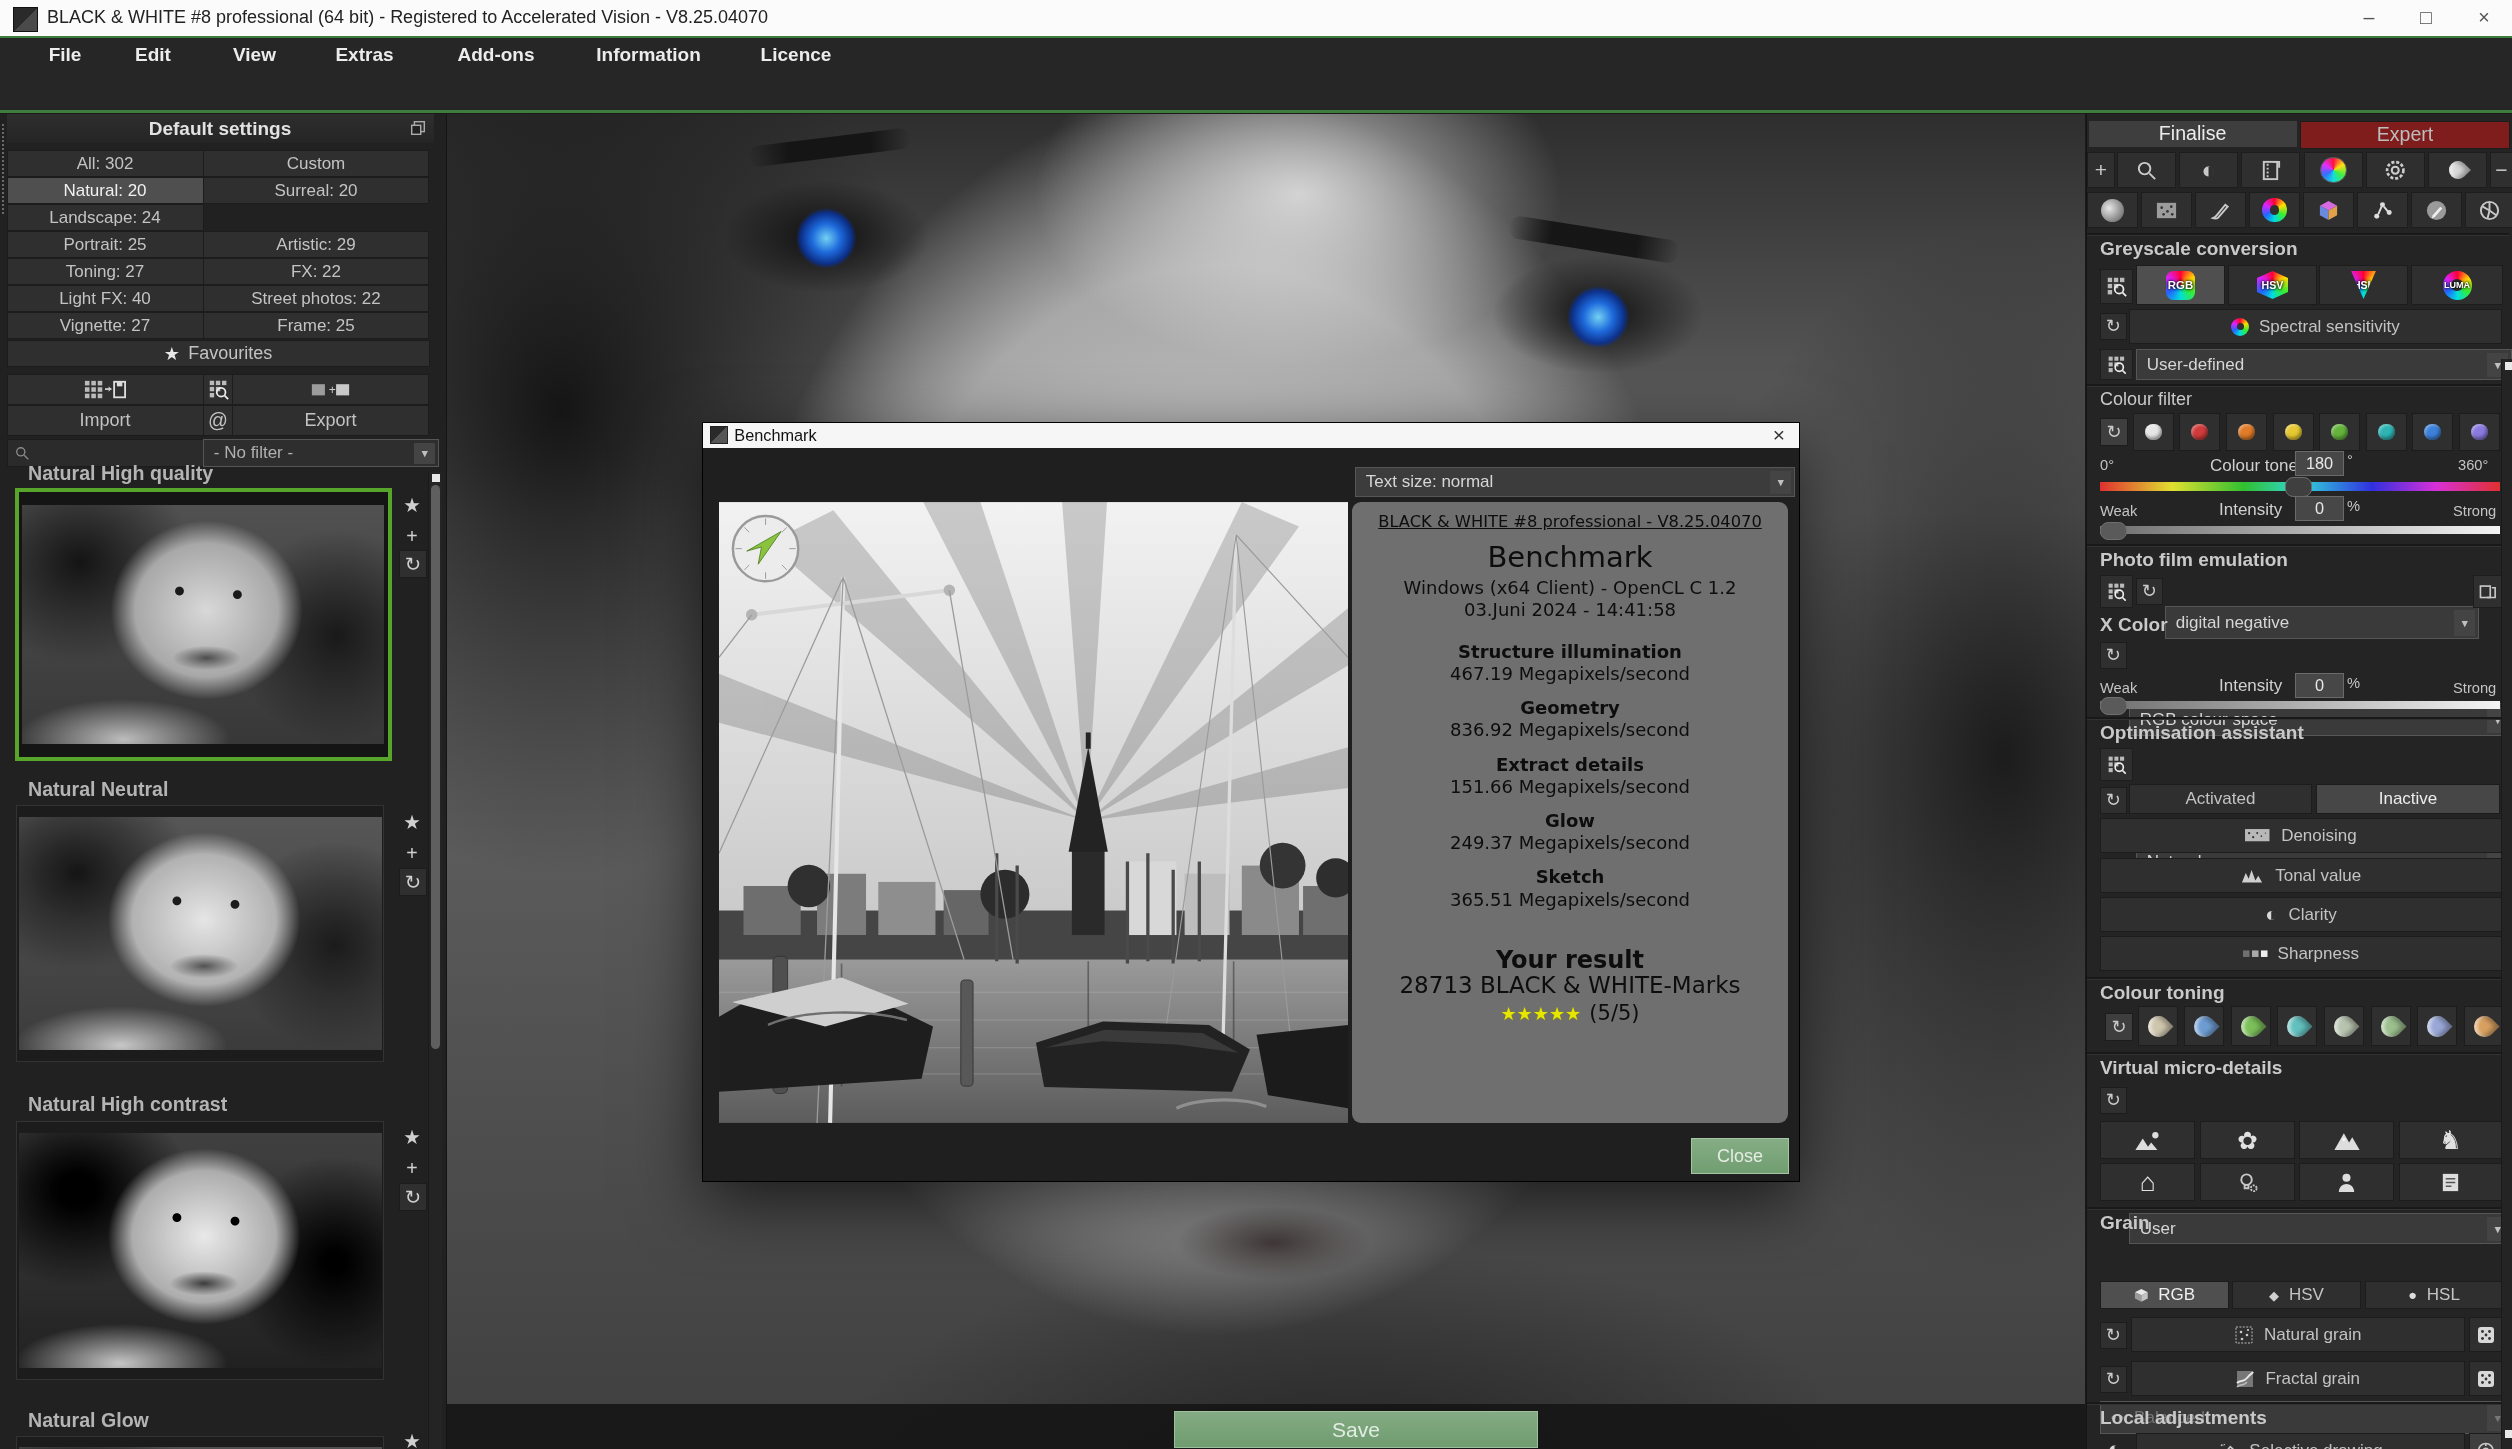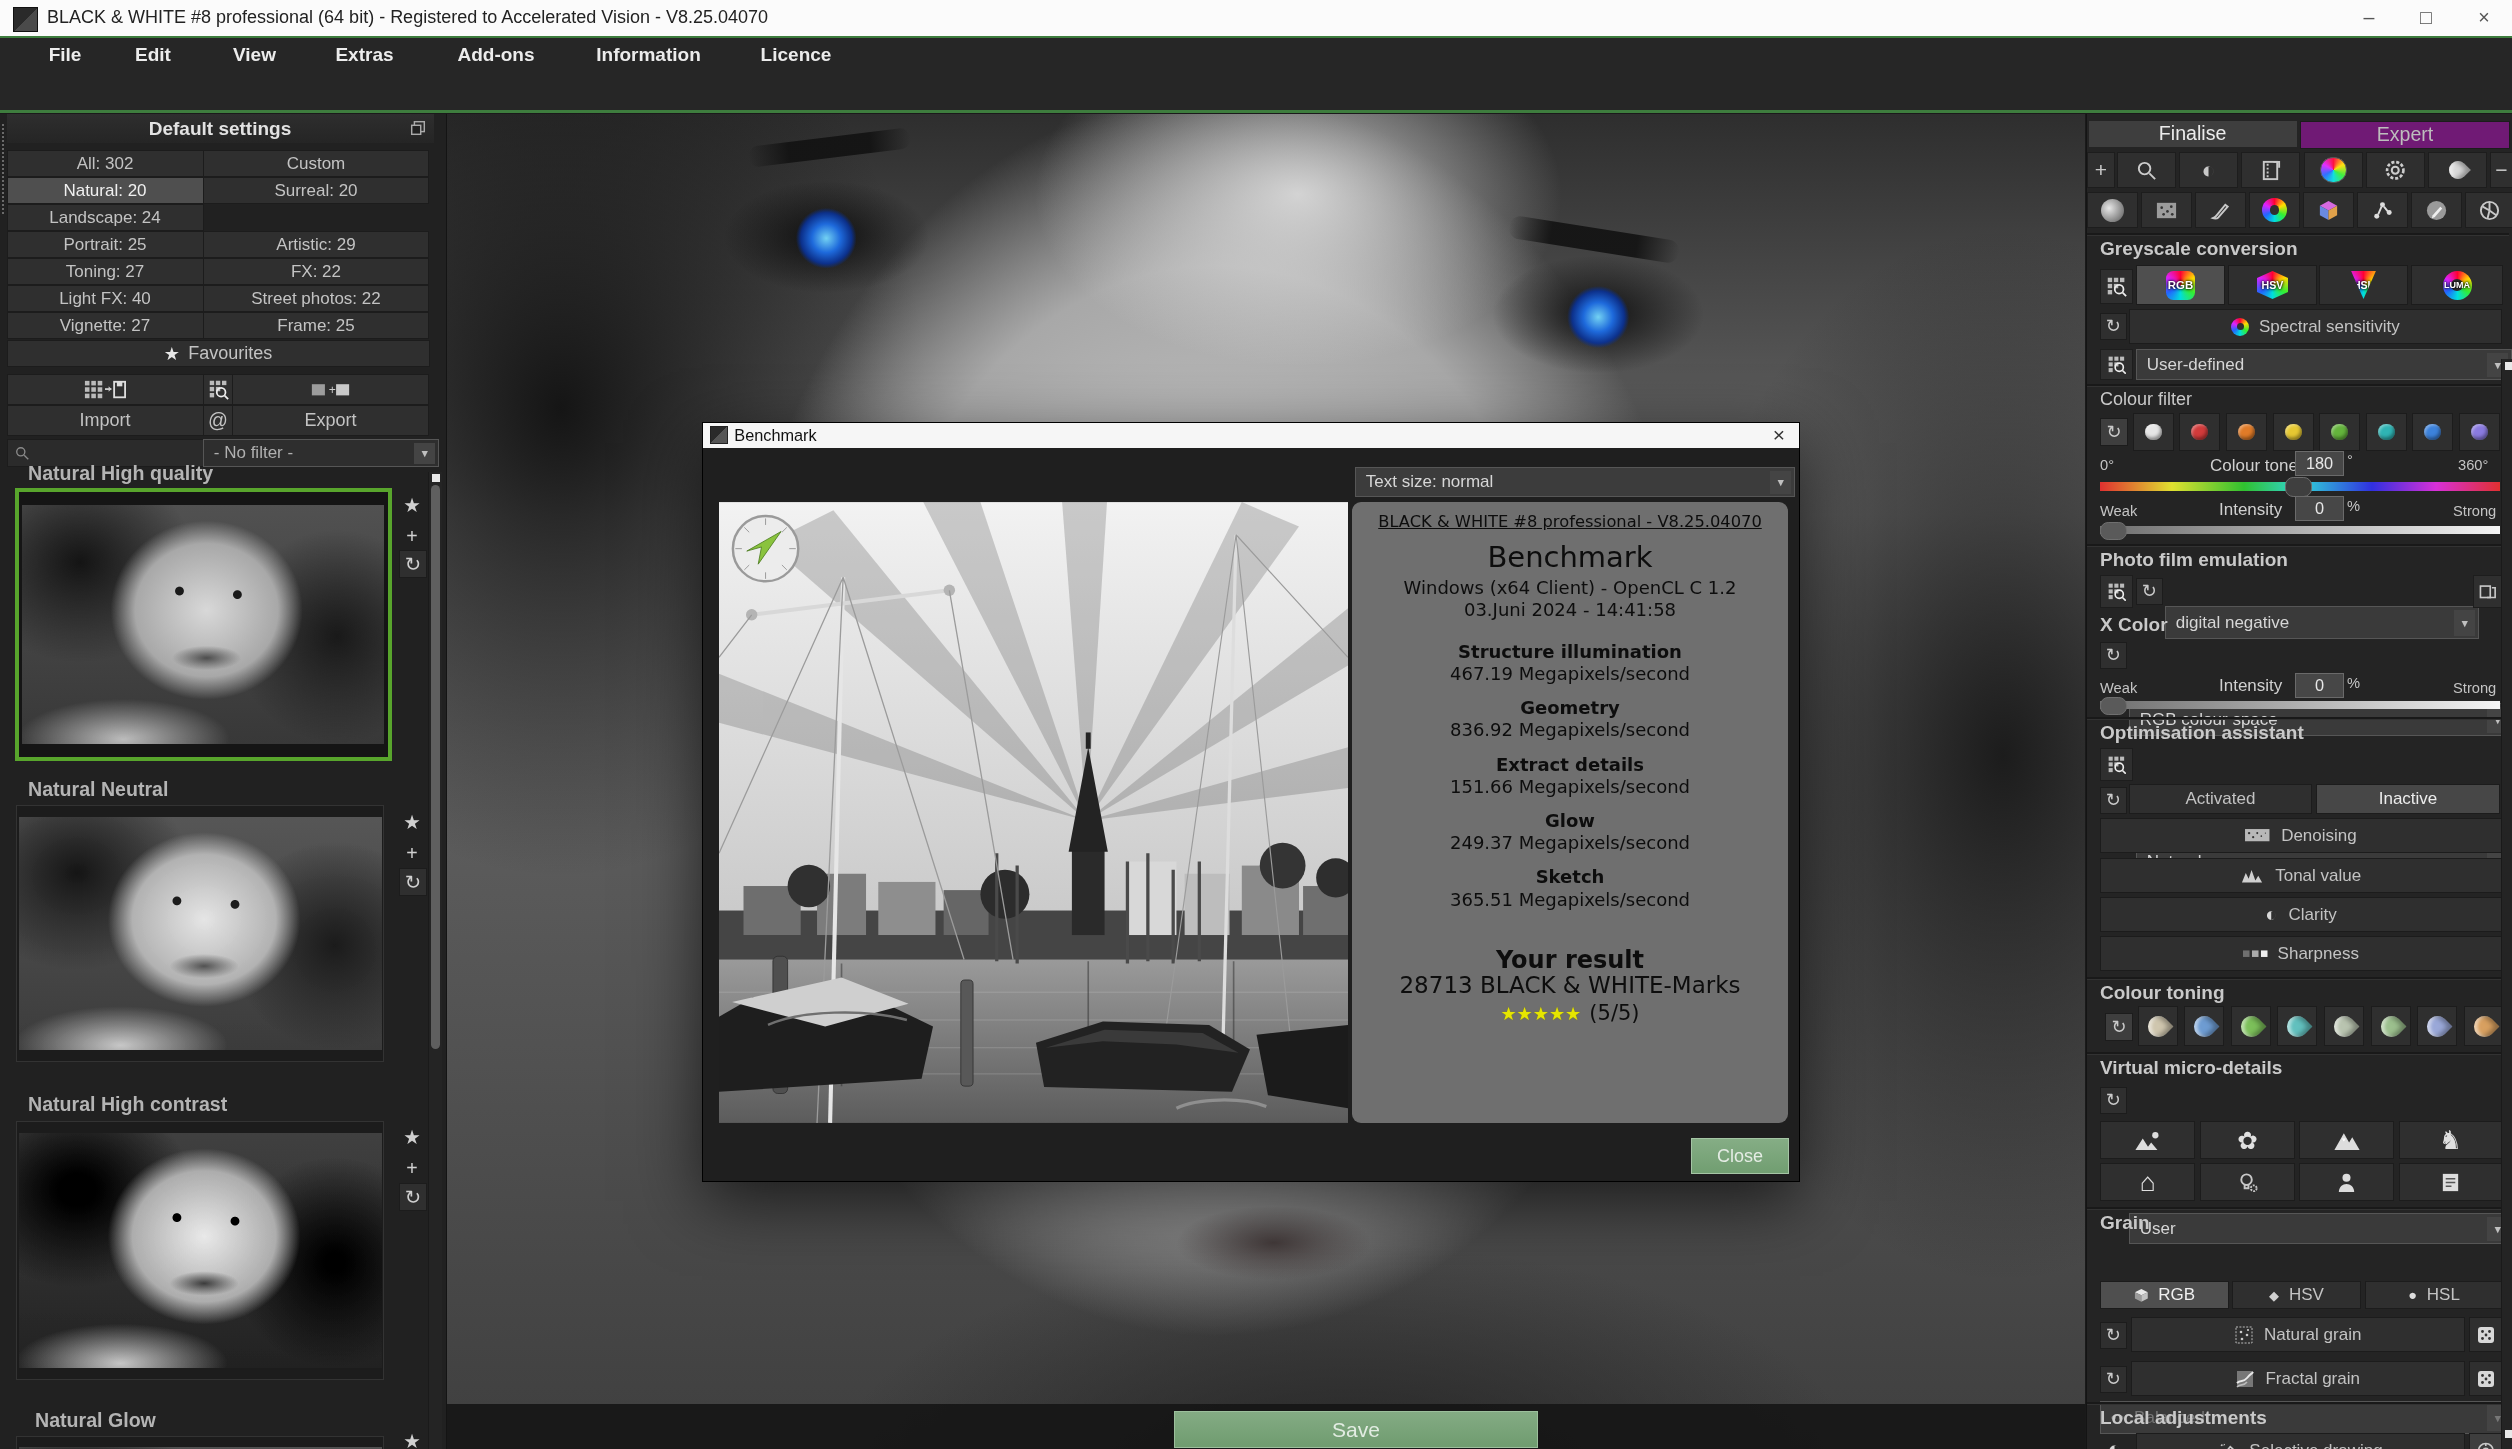--- a/index.html
+++ b/index.html
@@ -86,21 +86,21 @@
        box-shadow:0 19.6px 65px rgba(0,0,0,.65);}
   .dlgtitle{left:0;top:0;width:1096px;height:24.5px;background:#f6f6f6;color:#111;}
   .results{background:#6f6f6f;color:#0d0d0d;font-family:"DejaVu Sans",sans-serif;text-align:center;border-radius:9px;}
   .res{left:0;width:436px;text-align:center;color:#0d0d0d;}
   .closebtn{background:linear-gradient(#85ad85,#719e71);border:0.8px solid #a5c5a5;color:#e4ece4;font-size:18px;}
 
   
   .rightpanel{left:2086px;top:114px;width:427px;height:1336px;background:#242424;border-left:0.8px solid #141414;}
   .tab{top:6.5px;height:26px;font-size:19.6px;}
   .tab.on{background:#3e3e3e;color:#ececec;}
-  .tab.off{background:#701a75;color:#bdbdbd;border:0.8px solid #1c1c1c;}
+  .tab.off{background:#7f1d1d;color:#bdbdbd;border:0.8px solid #1c1c1c;}
   .rowic{background:#2f2f2f;border:0.8px solid #1d1d1d;}
   .dot{border-radius:50%;width:16.3px;height:16.3px;box-shadow:inset -1.6px -2.5px 3.3px rgba(0,0,0,.4),inset 1.6px 1.6px 2.5px rgba(255,255,255,.35);}
   .droplet{width:21px;height:21px;border-radius:50% 0 50% 50%;transform:rotate(45deg);
            box-shadow:inset -3.3px 3.3px 4.9px rgba(0,0,0,.35),inset 2.5px -2.5px 3.3px rgba(255,255,255,.5);}
   .rainbow{background:linear-gradient(90deg,#e03030,#e0e030 18%,#30c030 36%,#30d8d8 50%,#3030e0 68%,#d830d8 84%,#e03030);}
   .greyslide{background:linear-gradient(90deg,#6e6e6e,#f4f4f4);}
   .handle{background:#3f3f3f;border:0.8px solid #6f6f6f;border-radius:8.2px;}
   .conic{background:conic-gradient(#f03 0deg,#fd0 60deg,#3e3 120deg,#0dd 180deg,#26f 240deg,#d2f 300deg,#f03 360deg);}
   .miclabel{position:absolute;inset:0;display:flex;align-items:center;justify-content:center;
             color:#fff;font-weight:bold;text-shadow:0 0 3.3px #000,0 0 2.5px #000;}
@@ -432,21 +432,21 @@
     <div class="r sideic cen ib" style="left:399px;top:754px;">↻</div>
 
     <div class="r preset-label" style="left:28px;top:979px;">Natural High contrast</div>
     <div class="r thumbcell" style="left:16.3px;top:1007px;width:366px;height:257px;">
       <div class="pt" style="position:absolute;left:1.6px;top:11.4px;right:1.6px;bottom:11.4px;filter:contrast(1.3) brightness(.96);"></div>
     </div>
     <div class="r sideic cen" style="left:399px;top:1010px;">★</div>
     <div class="r sideic cen" style="left:399px;top:1041px;">+</div>
     <div class="r sideic cen ib" style="left:399px;top:1069px;">↻</div>
 
-    <div class="r preset-label" style="left:35px;top:1295px;">Natural Glow</div>
+    <div class="r preset-label" style="left:28px;top:1295px;">Natural Glow</div>
     <div class="r thumbcell" style="left:16.3px;top:1322px;width:366px;height:14px;">
       <div class="pt" style="position:absolute;left:1.6px;top:9.8px;right:1.6px;height:33px;"></div>
     </div>
     <div class="r sideic cen" style="left:399px;top:1314px;">★</div>
 
     <div class="r scroll" style="left:428px;top:358px;width:13px;height:978px;">
       <div class="r" style="left:2.5px;top:1.6px;width:8.2px;height:8.2px;background:#e8e8e8;"></div>
       <div class="r thumbsc" style="left:1.6px;top:13px;width:9.8px;height:564px;border-radius:4.9px;"></div>
     </div>
   </div>

